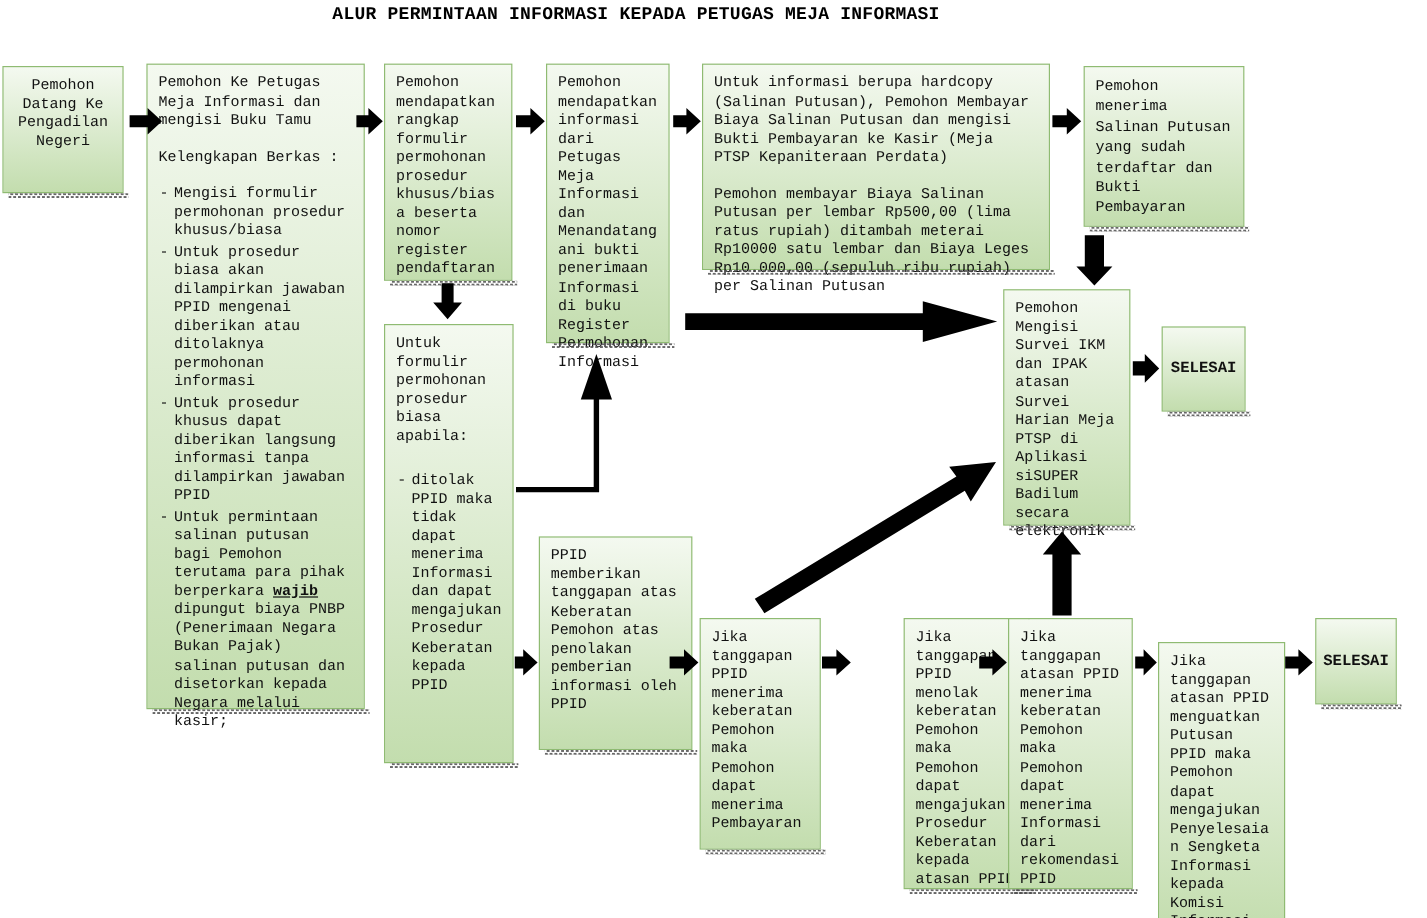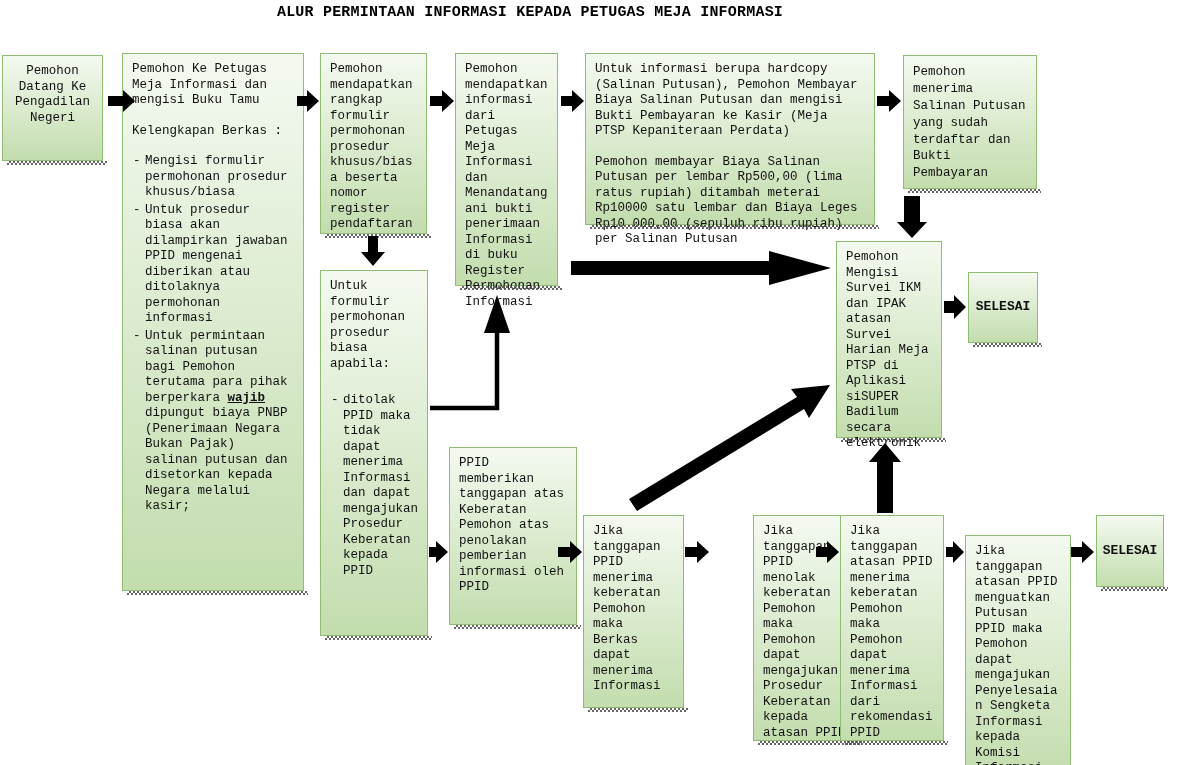--- a/index.html
+++ b/index.html
@@ -56,20 +56,21 @@
   </div>
 
   <div class="box" style="left:122px;top:53px;width:182px;height:538px;">
     <div>Pemohon Ke Petugas Meja Informasi dan mengisi Buku Tamu</div>
     <div class="gap"></div>
     <div>Kelengkapan Berkas :</div>
     <div class="gap"></div>
     <ul class="dash">
       <li>Mengisi formulir permohonan prosedur khusus/biasa</li>
       <li>Untuk prosedur biasa akan dilampirkan jawaban PPID mengenai diberikan atau ditolaknya permohonan informasi</li>
+      <li>Untuk prosedur khusus dapat diberikan langsung informasi tanpa dilampirkan jawaban PPID</li>
       <li><span>Untuk permintaan salinan putusan bagi Pemohon terutama para pihak berperkara </span><span class="emph">wajib</span><span> dipungut biaya PNBP (Penerimaan Negara Bukan Pajak) salinan putusan dan disetorkan kepada Negara melalui kasir;</span></li>
     </ul>
   </div>
 
   <div class="box" style="left:320px;top:53px;width:107px;height:181px;">
     <span>Pemohon mendapatkan rangkap formulir permohonan prosedur khusus/biasa beserta nomor register pendaftaran</span>
   </div>
 
   <div class="box" style="left:320px;top:270px;width:108px;height:366px;">
     <div>Untuk formulir permohonan prosedur biasa apabila:</div>
@@ -98,21 +99,21 @@
 
   <div class="box selesai" style="left:968px;top:272px;width:70px;height:71px;">
     <span>SELESAI</span>
   </div>
 
   <div class="box" style="left:449px;top:447px;width:128px;height:178px;">
     <span>PPID memberikan tanggapan atas Keberatan Pemohon atas penolakan pemberian informasi oleh PPID</span>
   </div>
 
   <div class="box" style="left:583px;top:515px;width:101px;height:193px;">
-    <span>Jika tanggapan PPID menerima keberatan Pemohon maka Berkas dapat menerima Informasi</span>
+    <span>Jika tanggapan PPID menerima keberatan Pemohon maka Pemohon dapat menerima Pembayaran</span>
   </div>
 
   <div class="box" style="left:710px;top:515px;width:105px;height:226px;margin-left:43px;">
     <span>Jika tanggapan PPID menolak keberatan Pemohon maka Pemohon dapat mengajukan Prosedur Keberatan kepada atasan PPID</span>
   </div>
 
   <div class="box" style="left:840px;top:515px;width:104px;height:226px;">
     <span>Jika tanggapan atasan PPID menerima keberatan Pemohon maka Pemohon dapat menerima Informasi dari rekomendasi PPID</span>
   </div>
 

